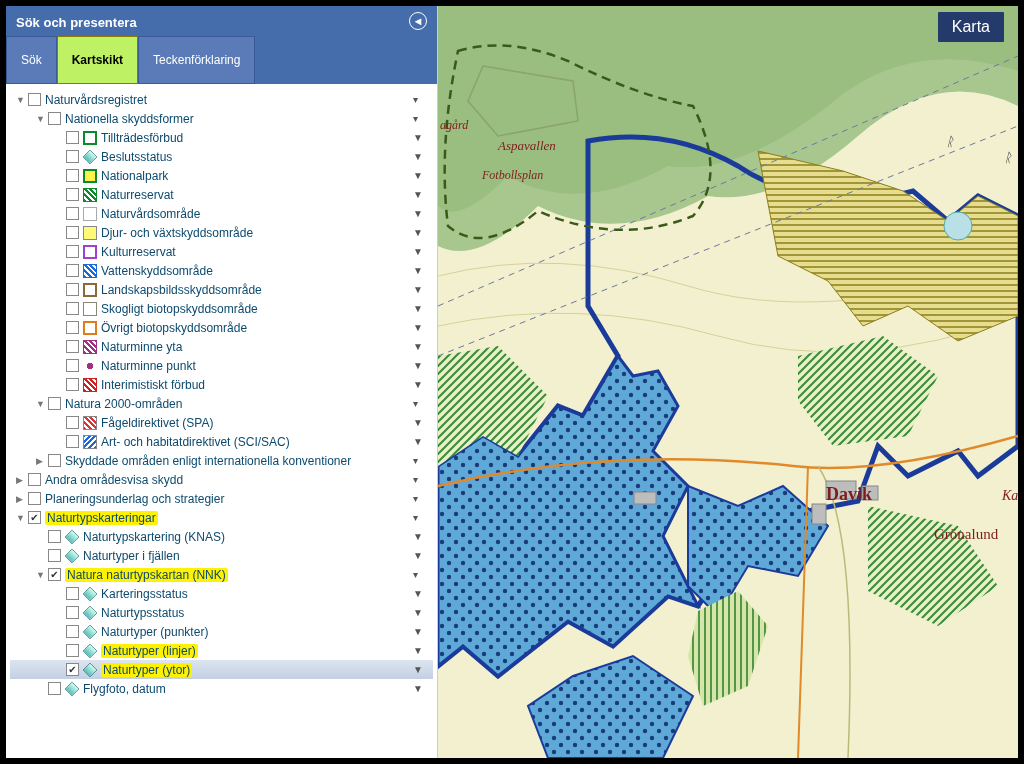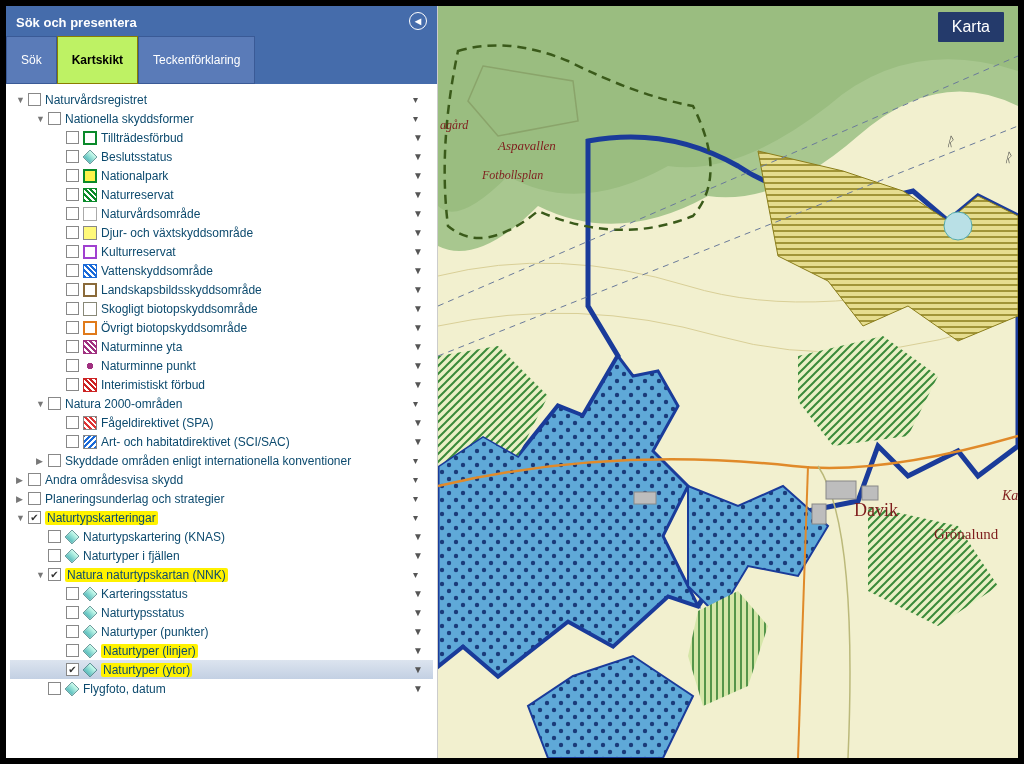--- a/index.html
+++ b/index.html
@@ -328,19 +328,19 @@
       <rect x="374" y="498" width="14" height="20" fill="#bdbdbd" stroke="#888"></rect>
       <rect x="196" y="486" width="22" height="12" fill="#bdbdbd" stroke="#888"></rect>
 
       <text x="508" y="140" font-size="13" font-style="italic" fill="#444">ᚱ</text>
       <text x="566" y="156" font-size="13" font-style="italic" fill="#444">ᚱ</text>
     </svg>
     <div class="karta-btn">Karta</div>
     <div class="map-label" style="top:132px;left:60px;font-style:italic;font-size:13px;">Aspavallen</div>
     <div class="map-label" style="top:162px;left:44px;font-style:italic;font-size:12px;">Fotbollsplan</div>
     <div class="map-label" style="top:112px;left:2px;font-style:italic;font-size:12px;">agård</div>
-    <div class="map-label" style="top:494px;left:388px;font-size:18px;font-weight:normal;padding-left:28px;">Davik</div>
+    <div class="map-label" style="top:478px;left:388px;font-size:18px;font-weight:bold;">Davik</div>
     <div class="map-label" style="top:520px;left:496px;font-size:15px;text-align:right;">Grönalund</div>
     <div class="map-label" style="top:482px;left:564px;font-size:14px;font-style:italic;">Ka</div>
   </div>
 
 </div>
 </div>
 
 </body></html>

